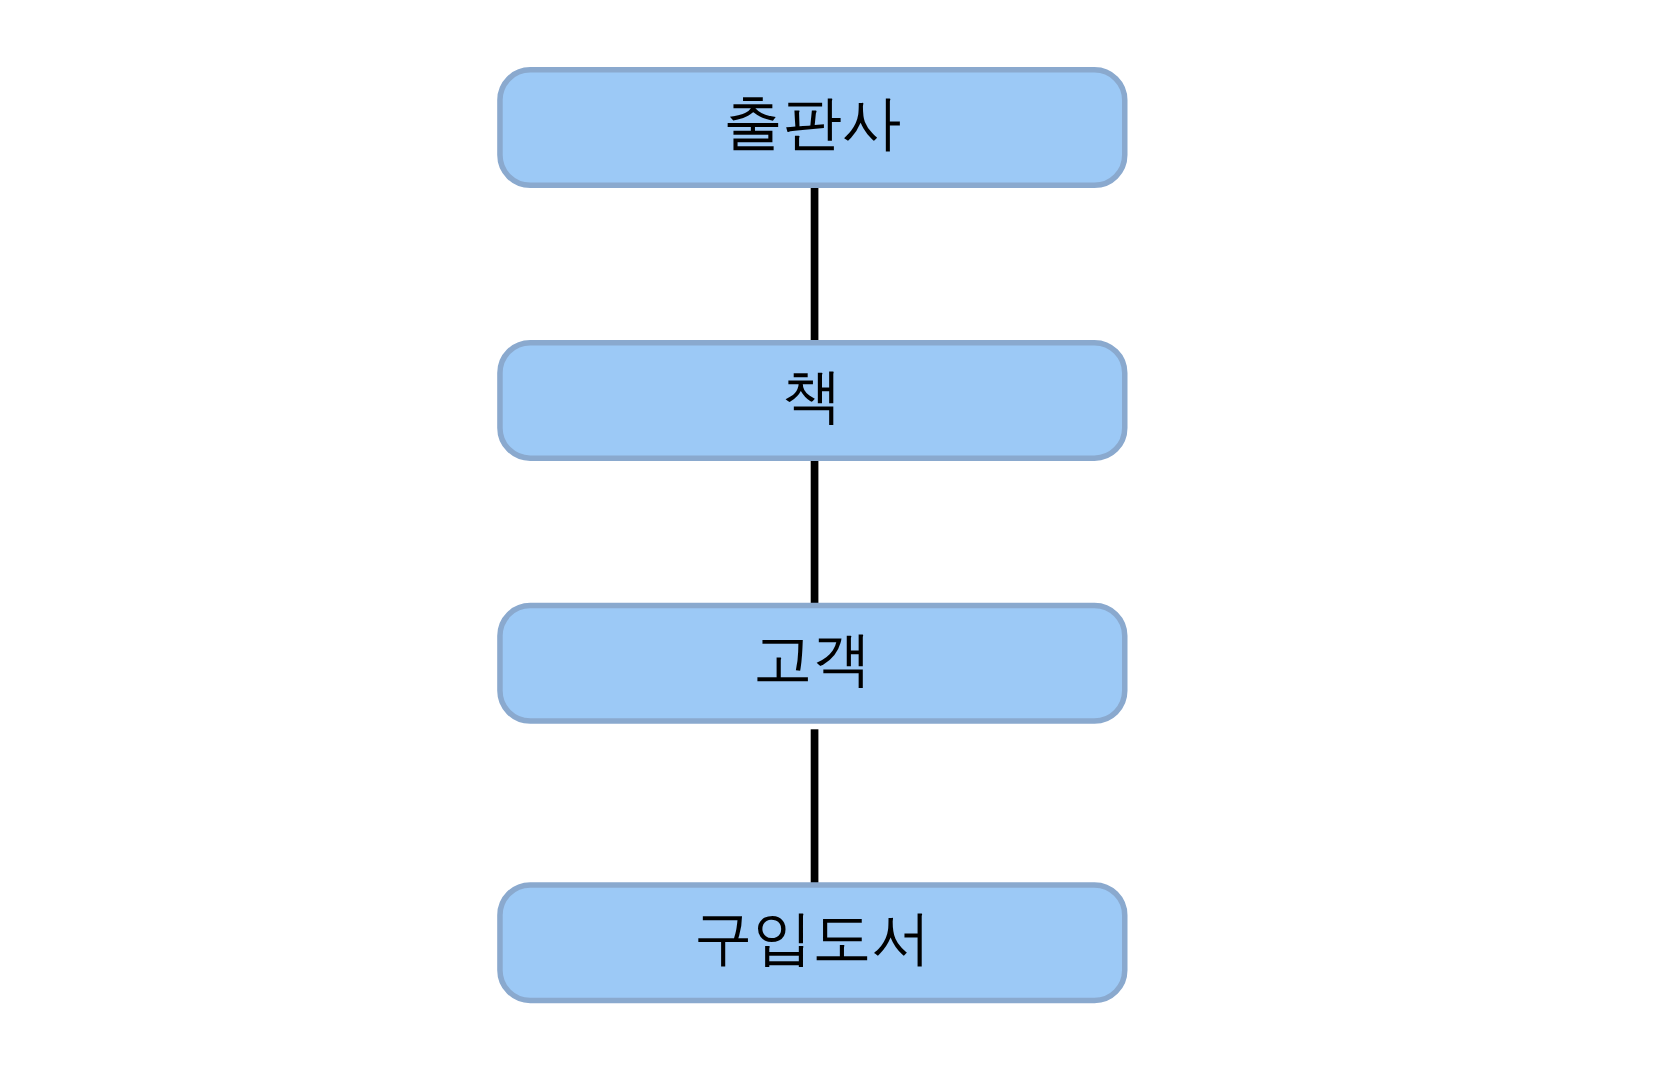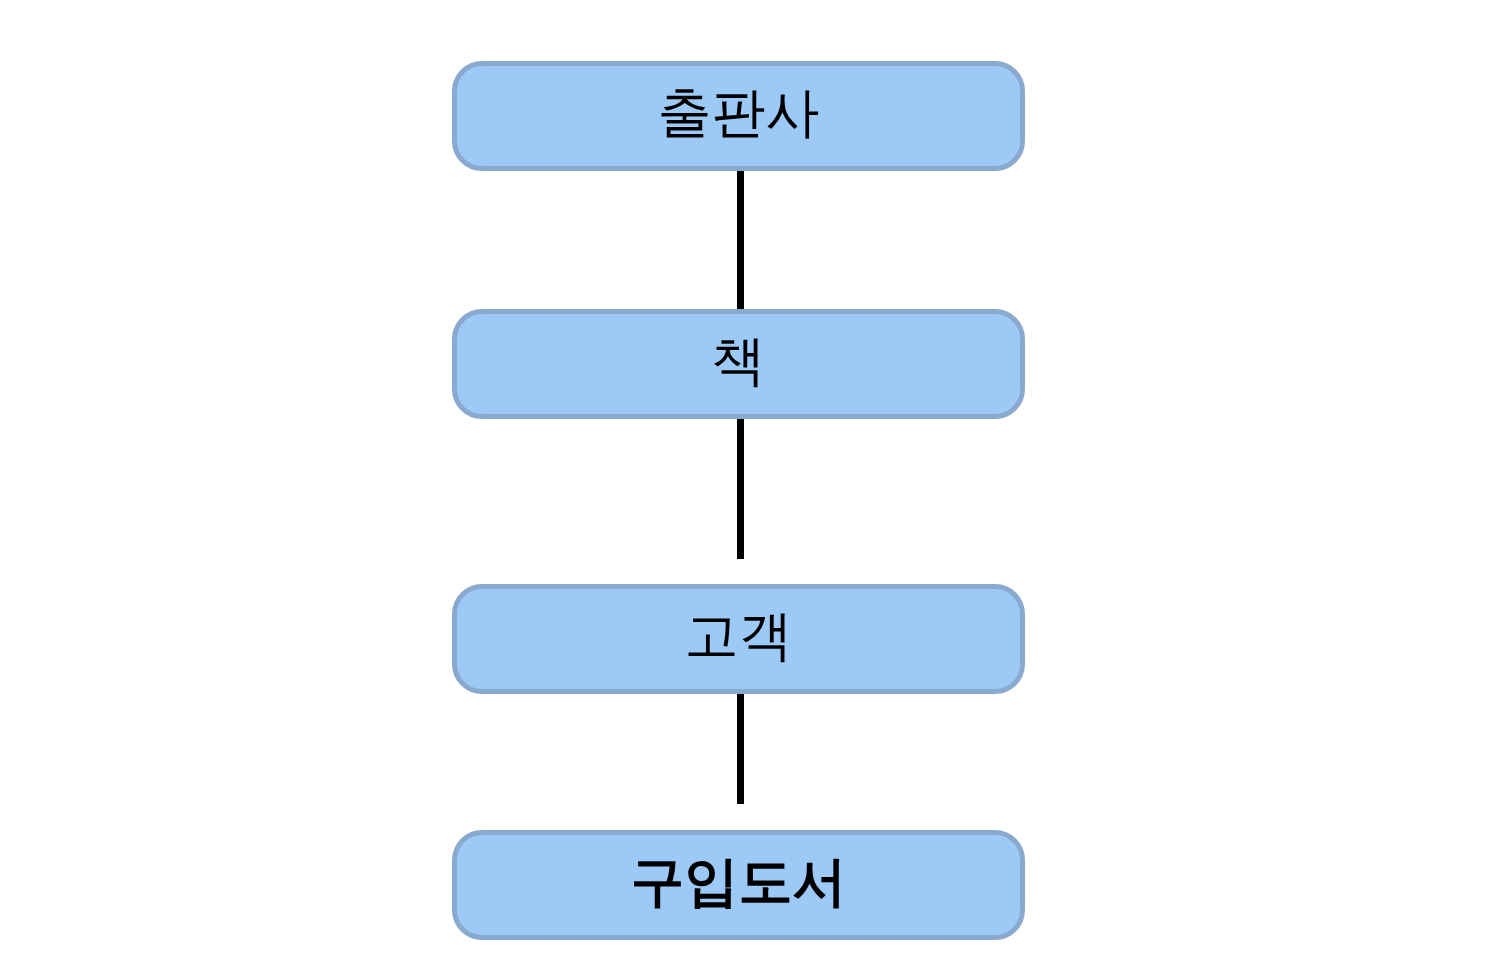--- a/index.html
+++ b/index.html
@@ -32,22 +32,22 @@
     box-sizing: border-box;
     background: var(--node-fill, #9cc9f6);
     border: 5px solid var(--node-stroke, #8aa9ce);
     border-radius: 30px;
     display: flex;
     align-items: center;
     justify-content: center;
   }
   .node.n1 { top: 61px; }
   .node.n2 { top: 309px; }
-  .node.n3 { top: 584px; }
-  .node.n4 { top: 830px; font-weight: bold; }
+  .node.n3 { top: 548px; }
+  .node.n4 { top: 802px; }
   .node .label {
     color: var(--text, #000000);
     font-size: 54px;
     line-height: 1;
     white-space: nowrap;
     transform: translateY(-4px);
   }
 </style>
 </head>
 <body>

